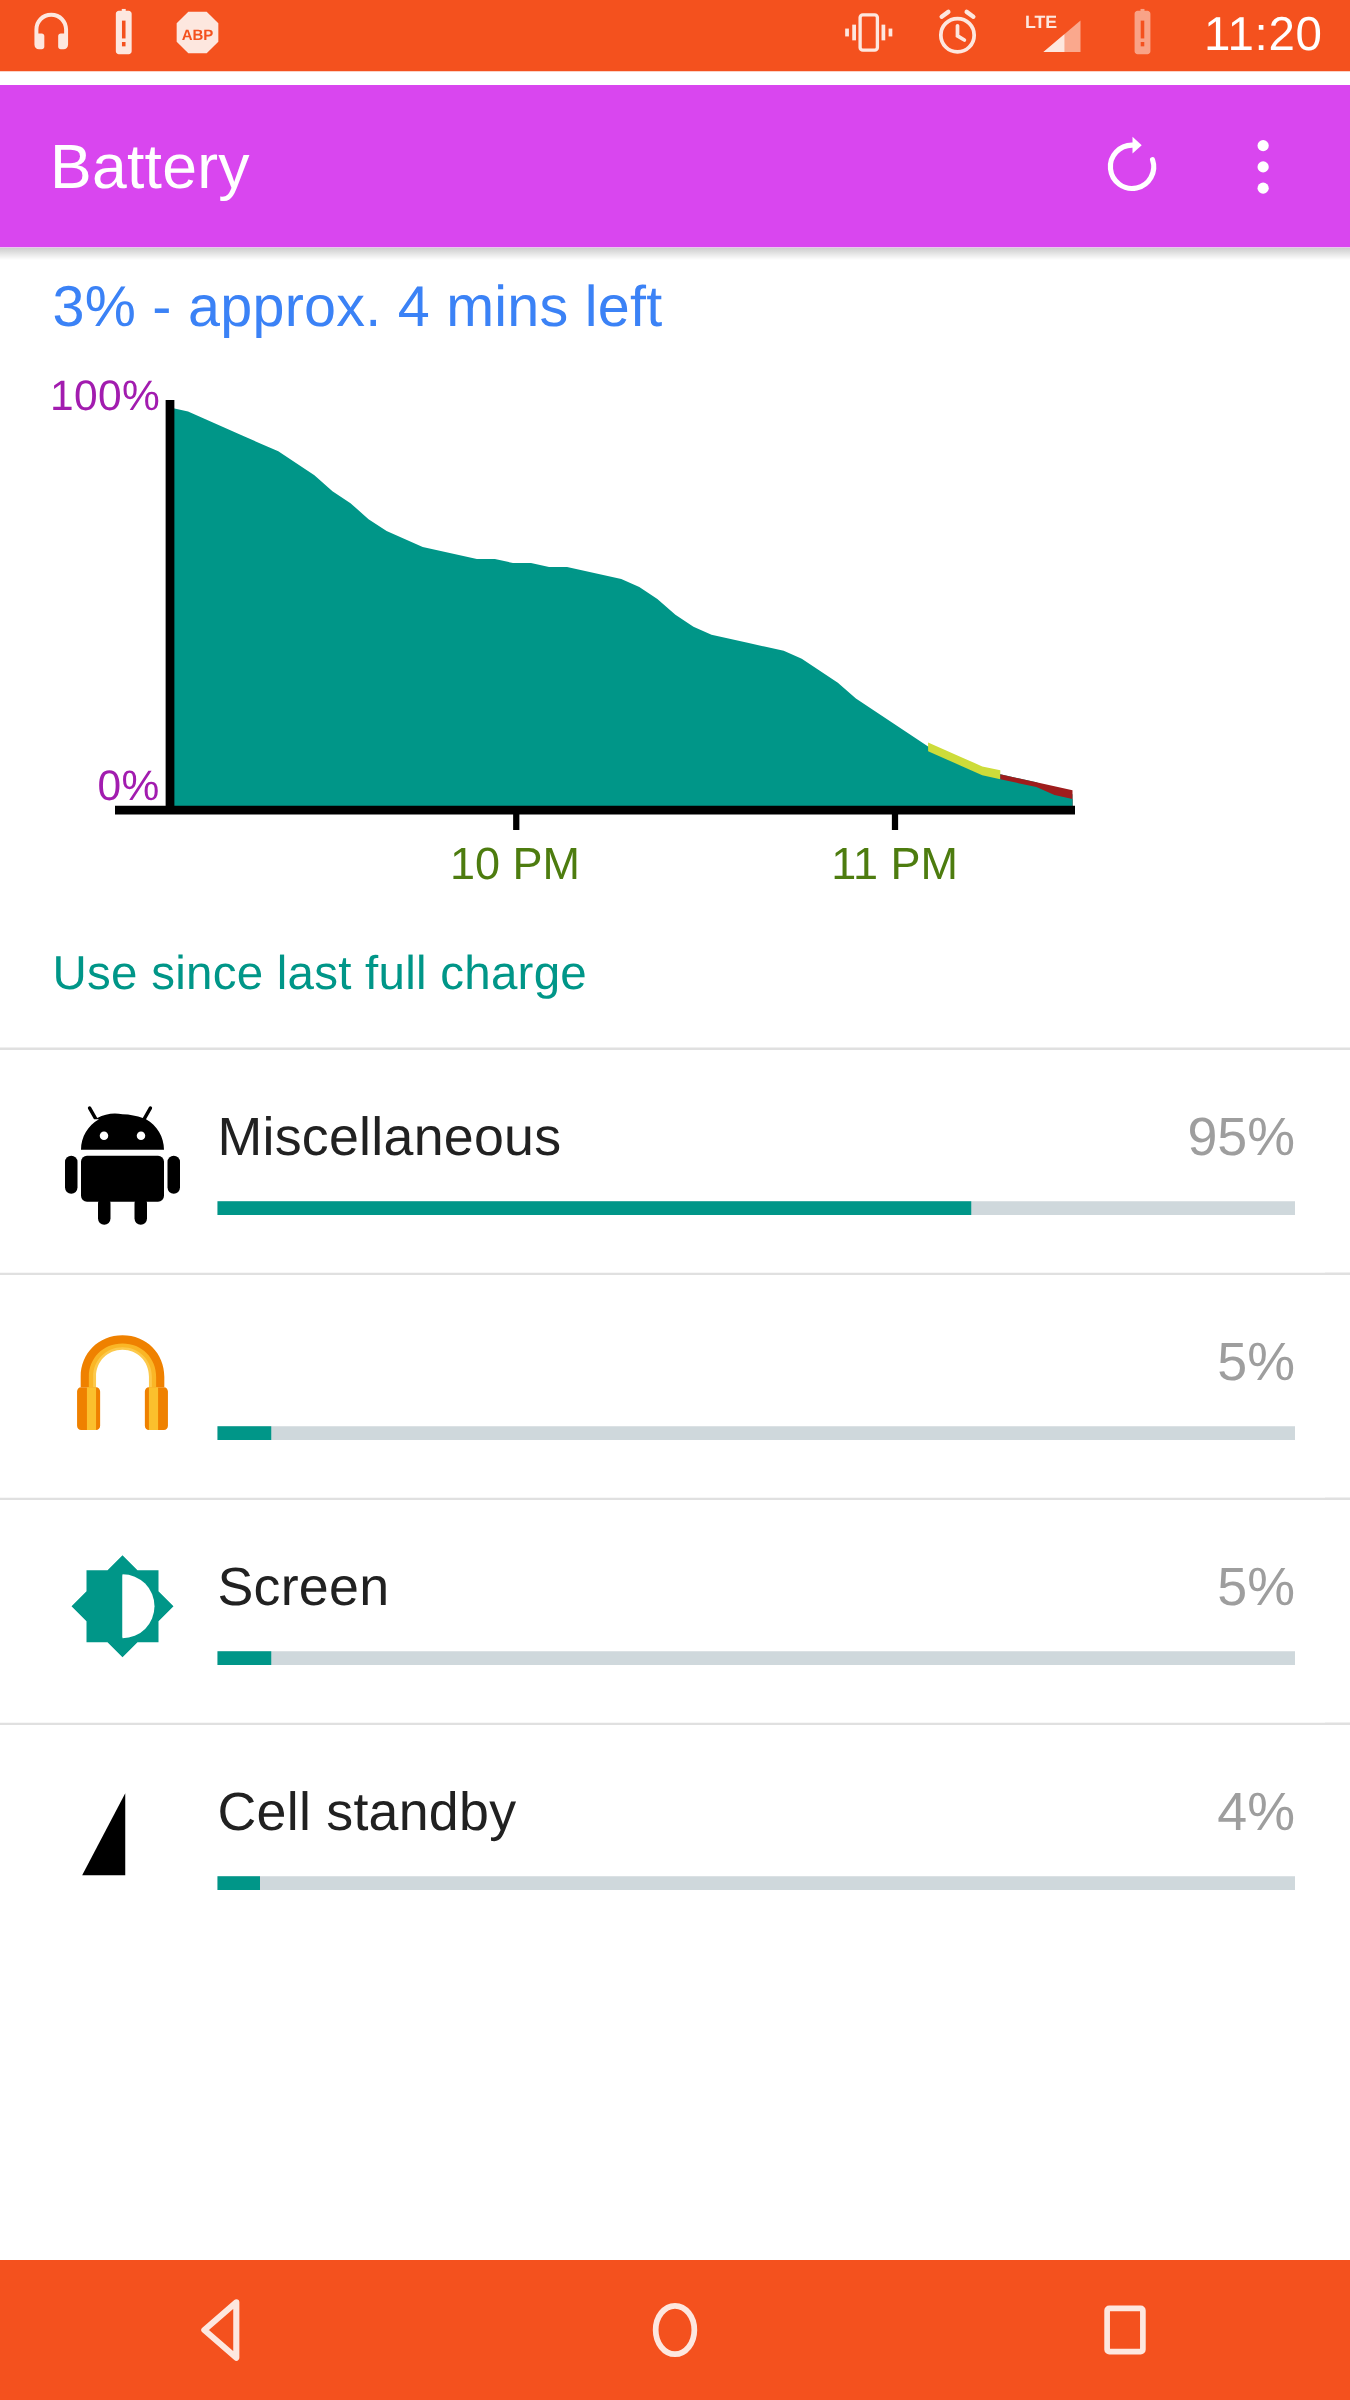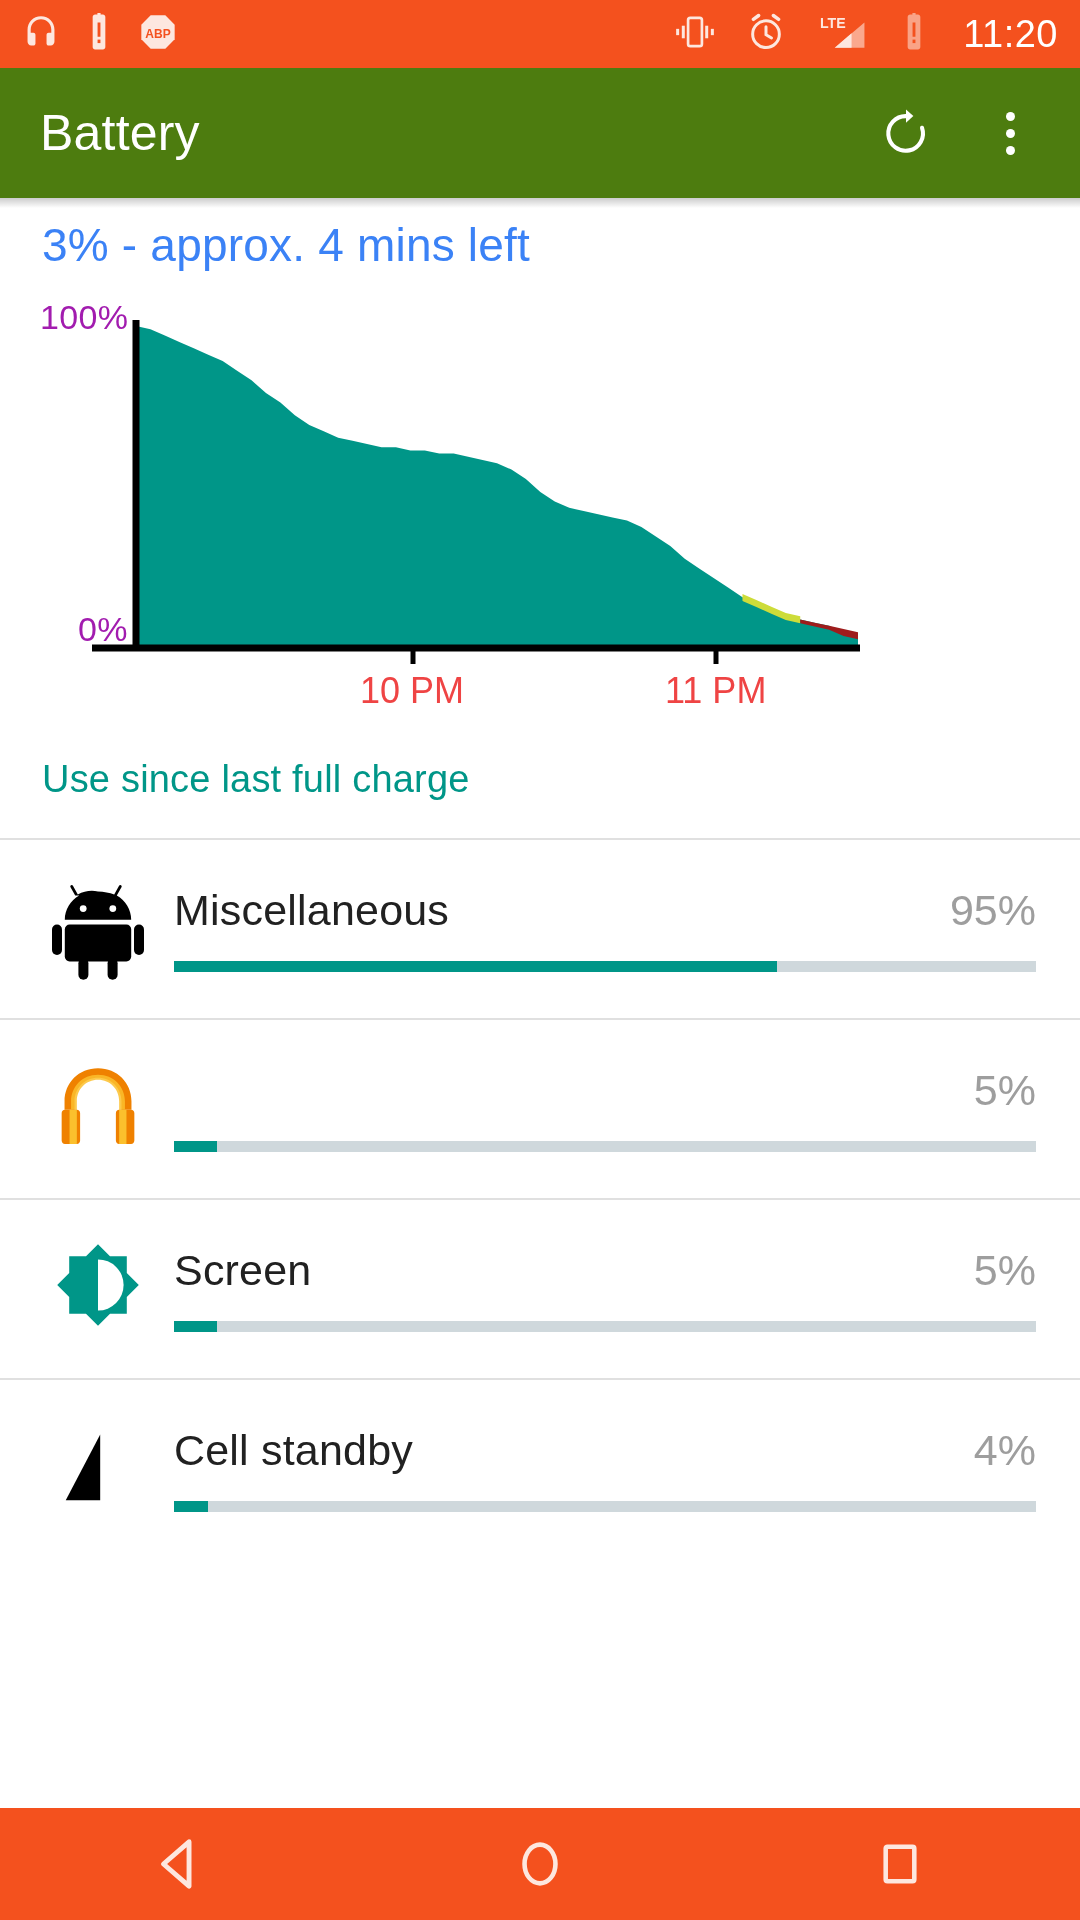--- a/index.html
+++ b/index.html
@@ -6,36 +6,36 @@
   html, body {
     width:1080px; height:1920px;
     background:#ffffff;
     font-family:"Liberation Sans", sans-serif;
     overflow:hidden;
   }
   #screen { position:relative; width:1080px; height:1920px; background:#fff; }
 
   
   .status-bar{
-    position:absolute; top:0; left:0; width:1080px; height:68px;
+    position:absolute; top:0; left:0; width:1080px; height:57px;
     background:#f4511e; display:flex; align-items:center;
     padding:0 22px;
   }
   .status-left{ display:flex; align-items:center; gap:24px; }
   .status-right{ margin-left:auto; display:flex; align-items:center; gap:29px; }
   .sb-ico{ display:block; }
   .status-time{
     color:#ffffff; font-size:38px; font-weight:400;
     letter-spacing:0.5px; margin-left:6px;
   }
 
   
   .action-bar{
     position:absolute; top:68px; left:0; width:1080px; height:130px;
-    background:#4d7c0f; display:flex; align-items:center; padding:0 40px;
+    background:#d946ef; display:flex; align-items:center; padding:0 40px;
   }
   .action-title{
     color:#ffffff; font-size:50px; font-weight:400; letter-spacing:0.2px;
   }
   .action-right{ margin-left:auto; display:flex; align-items:center; gap:44px; }
   .ab-btn{ display:flex; align-items:center; justify-content:center;
            width:60px; height:60px; cursor:pointer; }
   .dots{ display:flex; flex-direction:column; gap:8px; align-items:center; }
   .dots i{ display:block; width:9px; height:9px; border-radius:50%; background:#fff; }
 
@@ -54,21 +54,21 @@
     font-size:46px; color:#3b82f6; font-weight:400; letter-spacing:0.2px;
   }
 
   
   .chart-wrap{ position:absolute; top:100px; left:0; width:1080px; height:430px; }
   .axis-label{
     position:absolute; font-size:34px; color:#a21caf; letter-spacing:0.3px;
   }
   .lbl-100{ left:40px; top:0px; }
   .lbl-0{  left:78px; top:312px; }
-  .xlbl{ position:absolute; top:372px; font-size:36px; color:#ef4444; }
+  .xlbl{ position:absolute; top:372px; font-size:36px; color:#4d7c0f; }
   .xlbl-10{ left:360px; }
   .xlbl-11{ left:665px; }
 
   .chart-svg{ position:absolute; left:0; top:0; }
 
   .link-row{
     position:absolute; top:560px; left:42px;
     font-size:38px; color:#009688; letter-spacing:0.2px; cursor:pointer;
   }
 

